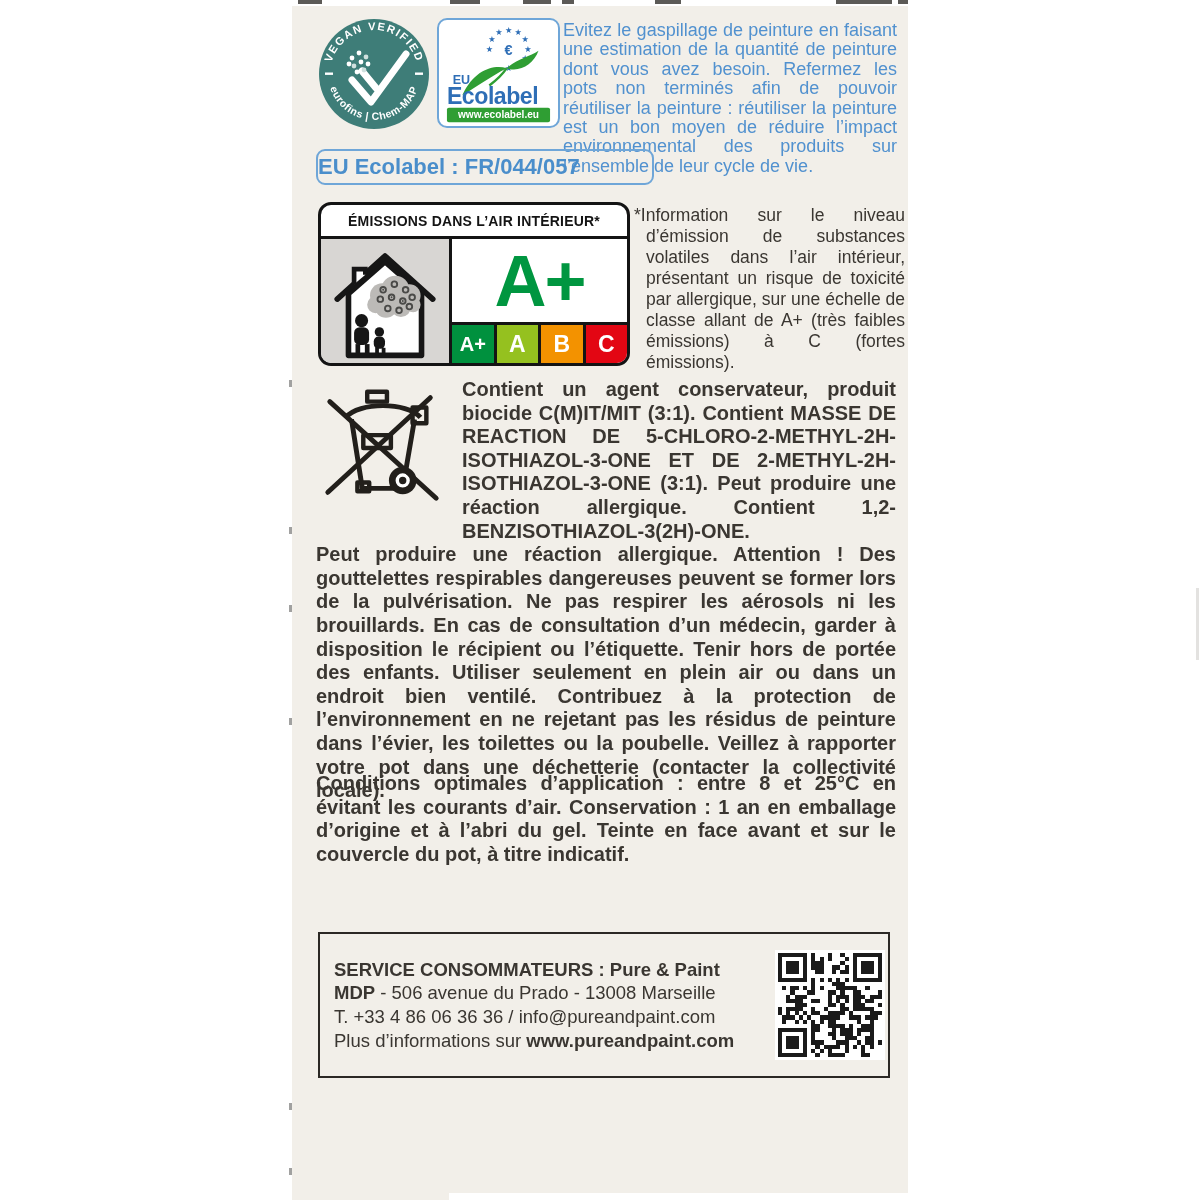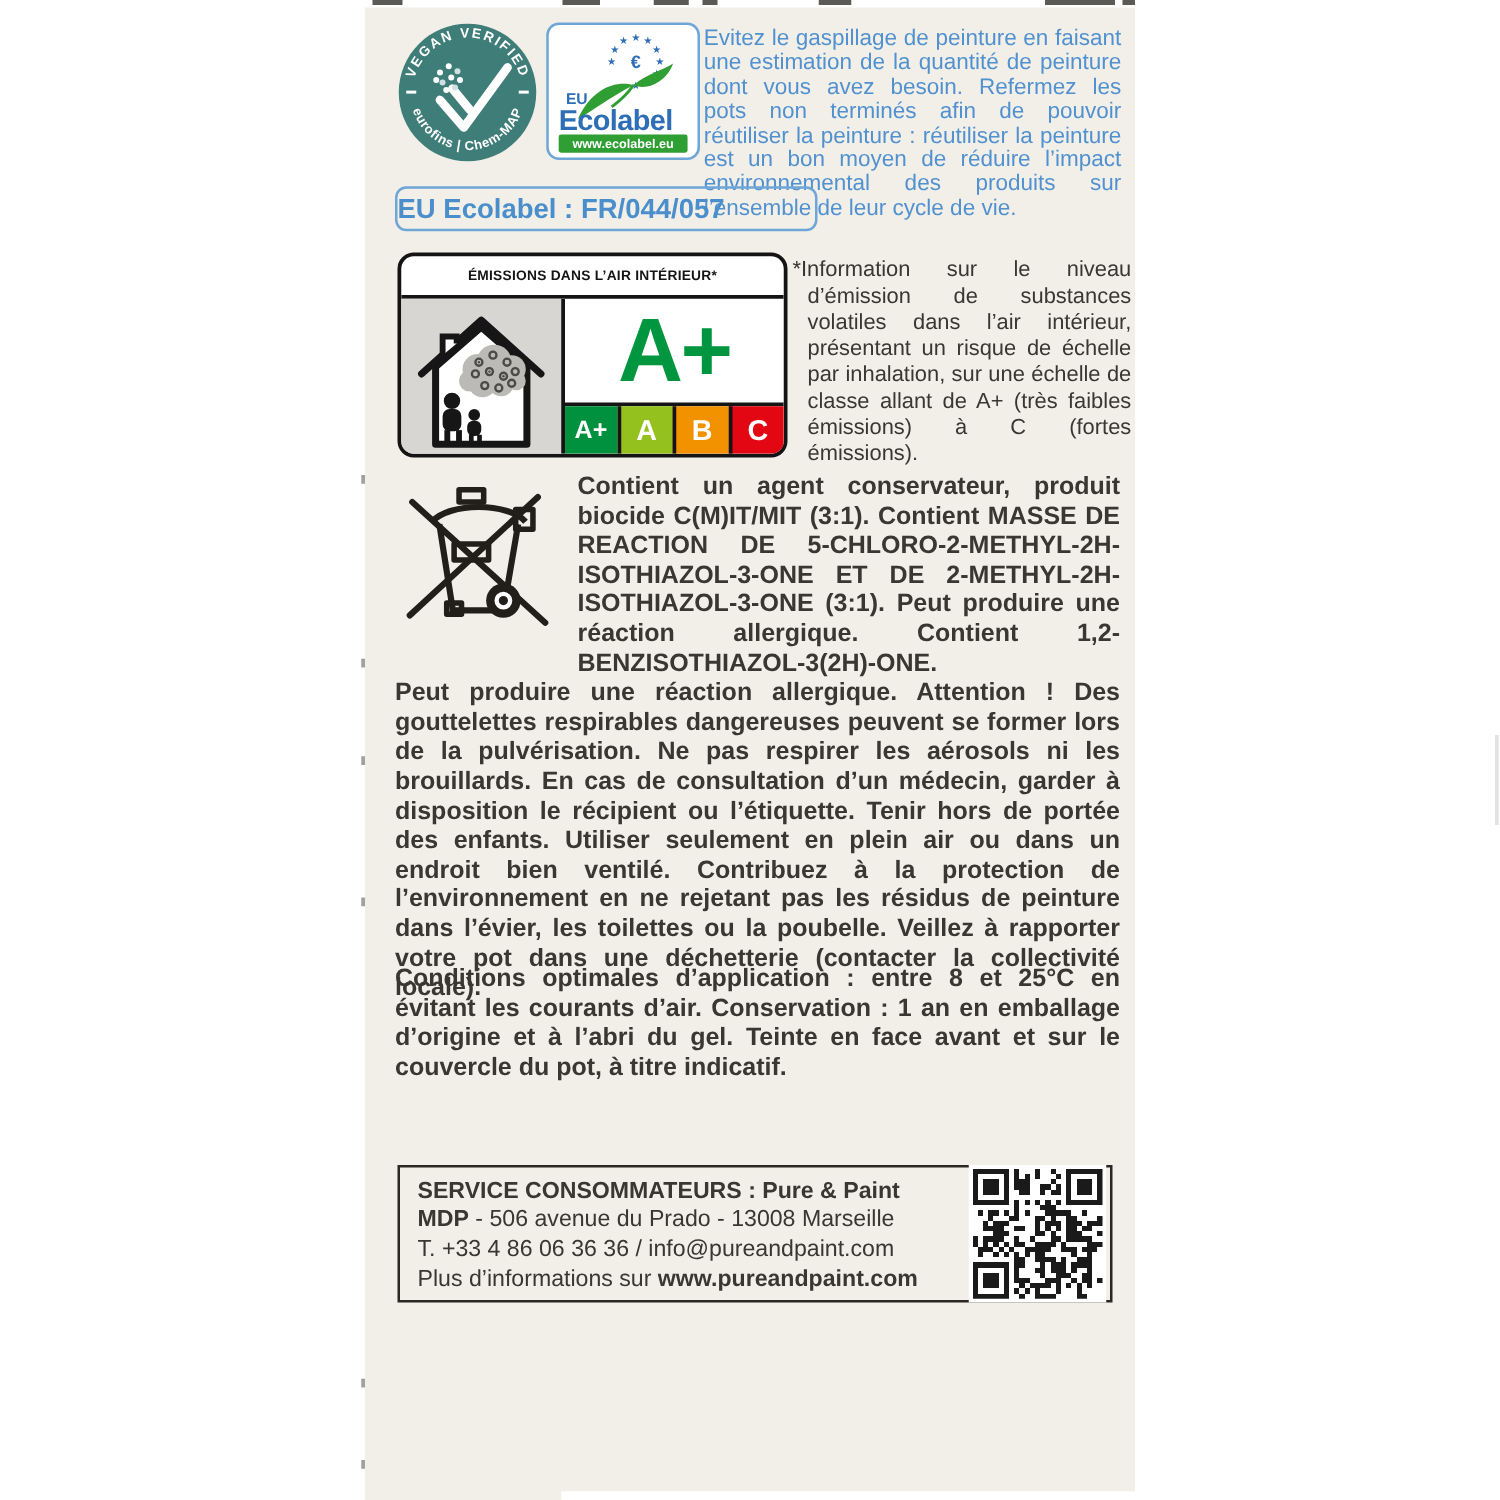--- a/index.html
+++ b/index.html
@@ -17,42 +17,42 @@
   
   .bluebox{border:2.5px solid #6fa6d8;border-radius:9px;box-sizing:border-box;
     color:#4a8ecb;font-weight:bold;font-size:22px;text-align:left;line-height:31px;}
   .certbox{left:24px;top:143px;width:338px;height:36px;}
   .sitebox{left:382px;top:143px;width:216px;height:36px;}
   
   .emission{left:26px;top:196px;width:312px;height:164px;background:#ffffff;
     border:3px solid #141414;border-radius:13px;box-sizing:border-box;overflow:hidden;
     display:flex;flex-direction:column;}
   .em-title{height:31px;border-bottom:3px solid #141414;display:flex;align-items:center;
-    justify-content:center;font-weight:bold;font-size:11px;color:#141414;letter-spacing:.2px;}
+    justify-content:center;font-weight:bold;font-size:14px;color:#141414;letter-spacing:.2px;}
   .em-body{flex:1;display:flex;}
   .em-house{width:128px;background:#d8d6d3;border-right:3px solid #141414;
     display:flex;align-items:center;justify-content:center;}
   .em-right{flex:1;display:flex;flex-direction:column;}
   .em-grade{flex:1;display:flex;align-items:center;justify-content:center;
     color:#009640;font-weight:bold;font-size:72px;letter-spacing:-2px;line-height:1;}
   .em-scale{height:38px;display:flex;border-top:3px solid #141414;}
   .em-cell{flex:1;display:flex;align-items:center;justify-content:center;color:#ffffff;
     font-weight:bold;font-size:23px;border-left:3px solid #141414;box-sizing:border-box;}
   .em-cell:first-child{border-left:none;font-size:20px;}
   .em-note{left:342px;top:199px;width:259px;color:#3a3631;font-size:17.5px;line-height:21px;
     padding-left:12px;text-indent:-12px;box-sizing:content-box;}
   
   .flow{left:24px;top:372px;width:580px;}
   .bin-float{float:left;width:146px;height:142px;}
   .flow p{margin:0;}
   
   .voc{left:24px;top:766px;width:580px;}
   .voc p{margin:0;}
   
-  .service{left:26px;top:926px;width:572px;height:110px;border:2.5px solid #2b2824;
+  .service{left:26px;top:926px;width:572px;height:146px;border:2.5px solid #2b2824;
     box-sizing:border-box;background:#f2efe9;display:flex;align-items:center;}
   .svc-text{flex:1;padding:8px 0 8px 14px;color:#3a3631;font-size:18.5px;line-height:23.6px;}
   .svc-text .b{font-weight:bold;}
   .qr-wrap{width:110px;height:110px;background:#ffffff;margin-right:3px;
     display:flex;align-items:center;justify-content:center;}
   .qr-wrap svg{width:104px;height:104px;}
   
   .mark{position:absolute;background:#26231f;height:4px;top:0;opacity:.75;filter:blur(.6px);}
   .ldash{position:absolute;left:289px;width:3px;height:7px;background:#8a8a88;opacity:.8;}
   .rline{position:absolute;left:1196px;top:588px;width:3px;height:72px;background:#e3e2e0;}
@@ -193,21 +193,21 @@
             <div class="em-cell" style="background: rgb(243, 146, 0);">
                 <span>B</span>
               </div>
             <div class="em-cell" style="background: rgb(227, 6, 19);">
                 <span>C</span>
               </div>
           </div>
         </div>
       </div>
     </div>
-    <div class="abs em-note just">*Information sur le niveau d’émission de substances volatiles dans l’air intérieur, présentant un risque de échelle par inhalation, sur une échelle de classe allant de A+ (très faibles émissions) à C (fortes émissions).</div>
+    <div class="abs em-note just">*Information sur le niveau d’émission de substances volatiles dans l’air intérieur, présentant un risque de toxicité par allergique, sur une échelle de classe allant de A+ (très faibles émissions) à C (fortes émissions).</div>
 
     <div class="abs flow">
       <div class="bin-float">
         <svg viewBox="0 0 136 136" style="width:134px;height:134px;">
           <g stroke="#221f1b" fill="none" stroke-linejoin="round">
             <path d="M30,40 C44,24 92,24 106,40" stroke-width="5"></path>
             <rect x="52" y="14" width="20" height="10" stroke-width="4.5"></rect>
             <rect x="98" y="30" width="14" height="16" stroke-width="4.5"></rect>
             <path d="M36,42 L47,112 L88,112 L100,42" stroke-width="5"></path>
             <rect x="48" y="58" width="28" height="13" stroke-width="4.5"></rect>

